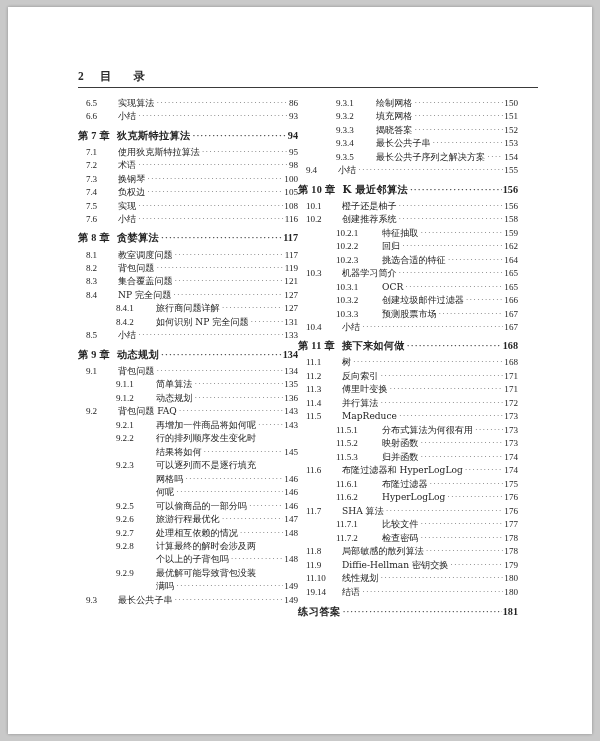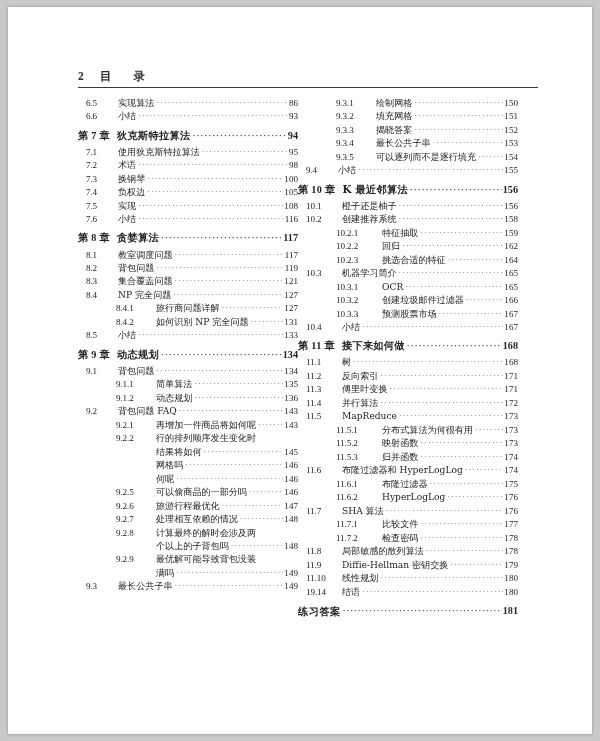--- a/index.html
+++ b/index.html
@@ -129,21 +129,20 @@
   .lv-2b .num { width: 40px; padding-left: 38px; }
   .lv-2b .label { padding-left: 6px; }
 
   
   .cont .num { visibility: hidden; }
 
   .lv-back {
     font-size: 10.2px;
     font-weight: bold;
     margin-top: 9px;
-    align-items: flex-end;
   }
   .lv-back .label { padding-left: 0px; letter-spacing: 0.5px; }
 </style>
 </head>
 <body>
 
 <div class="page-shadow"></div>
 <div class="page">
 
   <div class="running-head">
@@ -299,20 +298,26 @@
           <span class="label">行的排列顺序发生变化时</span>
           <span class="dots"></span>
           <span class="page-no"></span>
         </div>
         <div class="entry lv-2 cont">
           <span class="num">9.2.2</span>
           <span class="label">结果将如何</span>
           <span class="dots">··························································································</span>
           <span class="page-no">145</span>
         </div>
+        <div class="entry lv-2">
+          <span class="num">9.2.3</span>
+          <span class="label">可以逐列而不是逐行填充</span>
+          <span class="dots"></span>
+          <span class="page-no"></span>
+        </div>
         <div class="entry lv-2 cont">
           <span class="num">9.2.3</span>
           <span class="label">网格吗</span>
           <span class="dots">··························································································</span>
           <span class="page-no">146</span>
         </div>
         <div class="entry lv-2 cont">
           <span class="num">9.2.4</span>
           <span class="label">何呢</span>
           <span class="dots">··························································································</span>
@@ -387,21 +392,21 @@
           <span class="page-no">152</span>
         </div>
         <div class="entry lv-2">
           <span class="num">9.3.4</span>
           <span class="label">最长公共子串</span>
           <span class="dots">··························································································</span>
           <span class="page-no">153</span>
         </div>
         <div class="entry lv-2">
           <span class="num">9.3.5</span>
-          <span class="label">可以逐列而不是逐行填充</span>
+          <span class="label">最长公共子序列之解决方案</span>
           <span class="dots">··························································································</span>
           <span class="page-no">154</span>
         </div>
         <div class="entry lv-1">
           <span class="num">9.4</span>
           <span class="label">小结</span>
           <span class="dots">··························································································</span>
           <span class="page-no">155</span>
         </div>
         <div class="entry lv-chapter">

